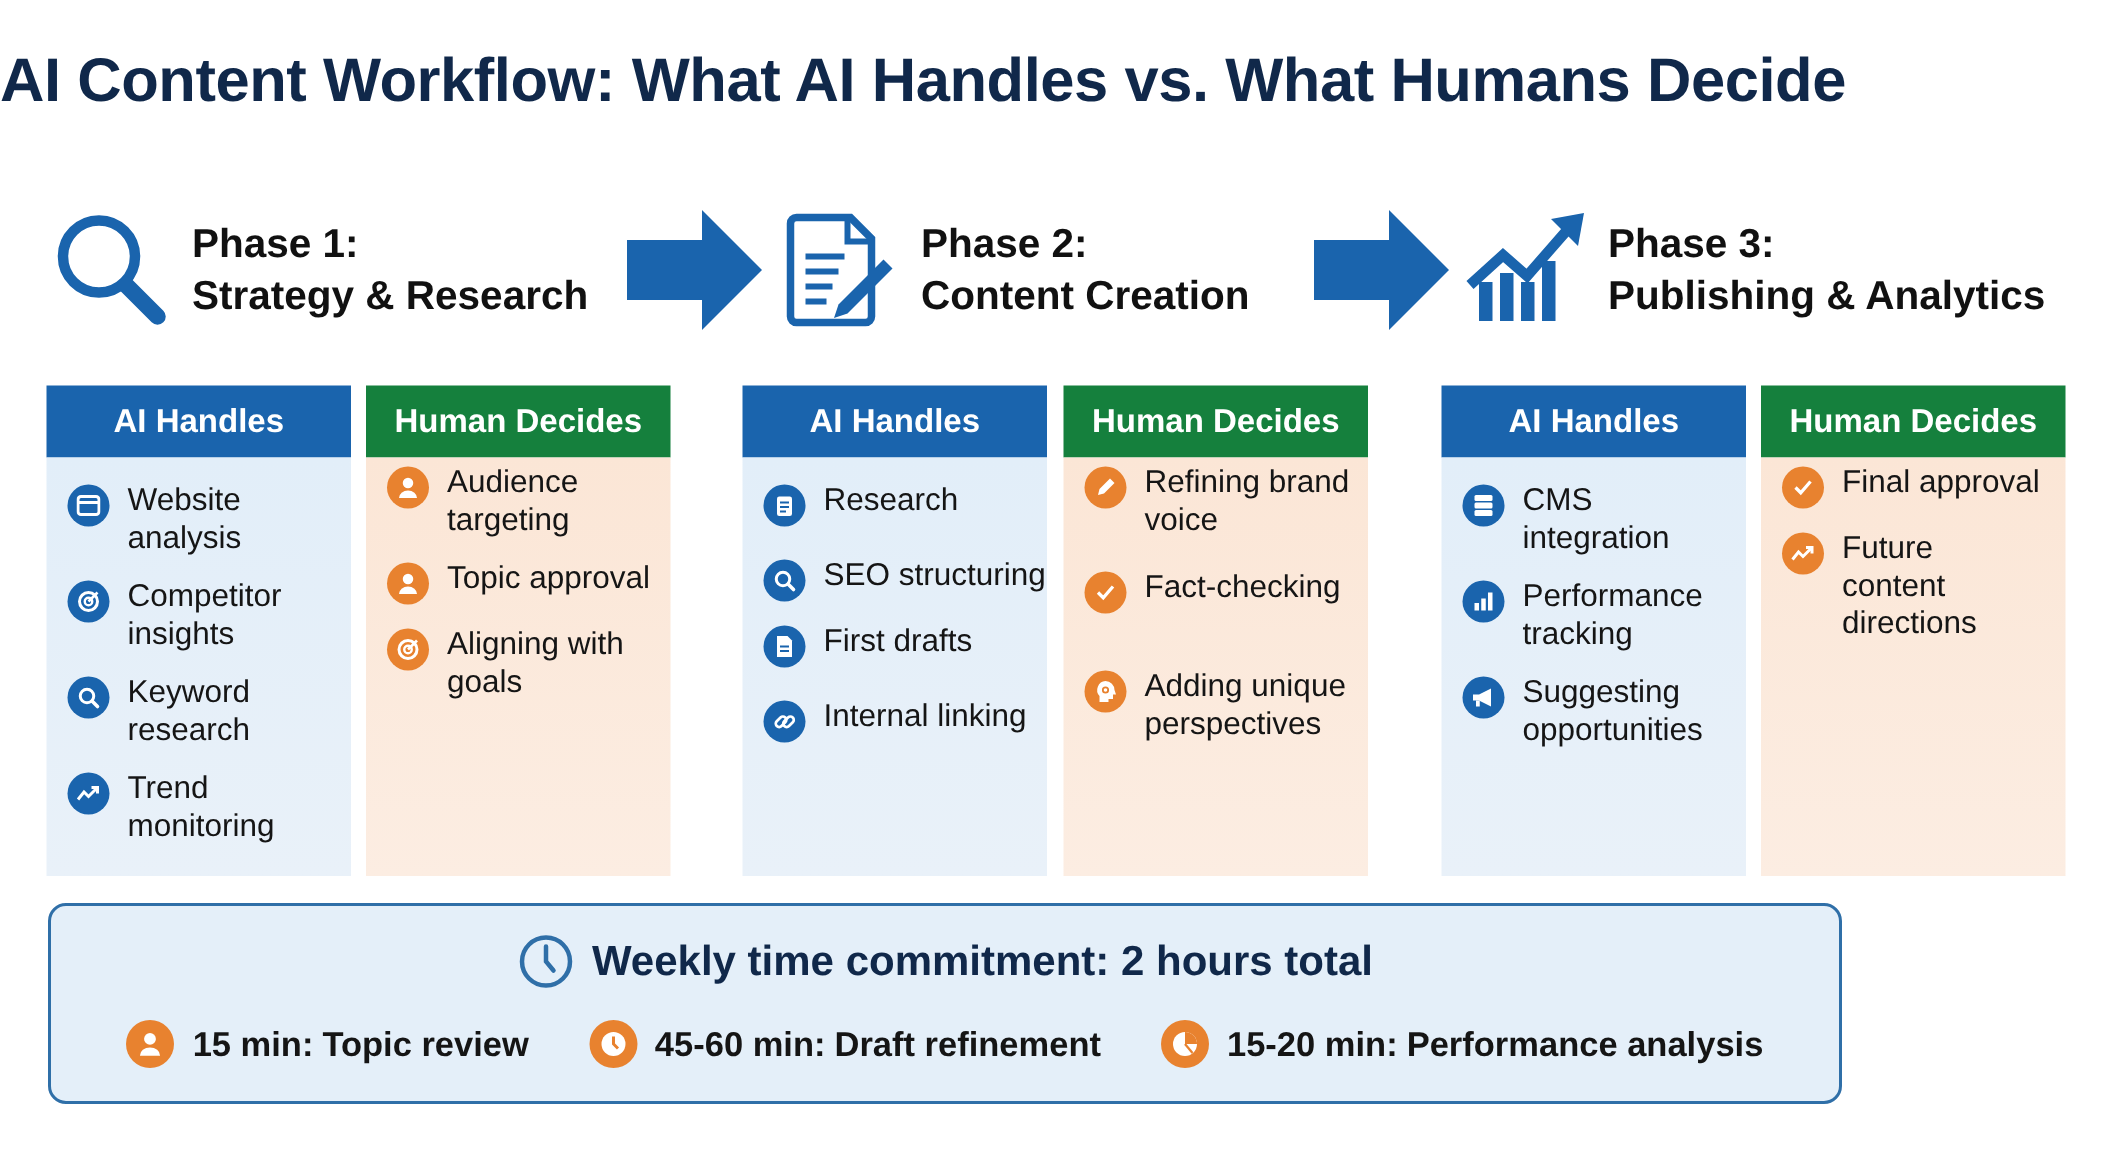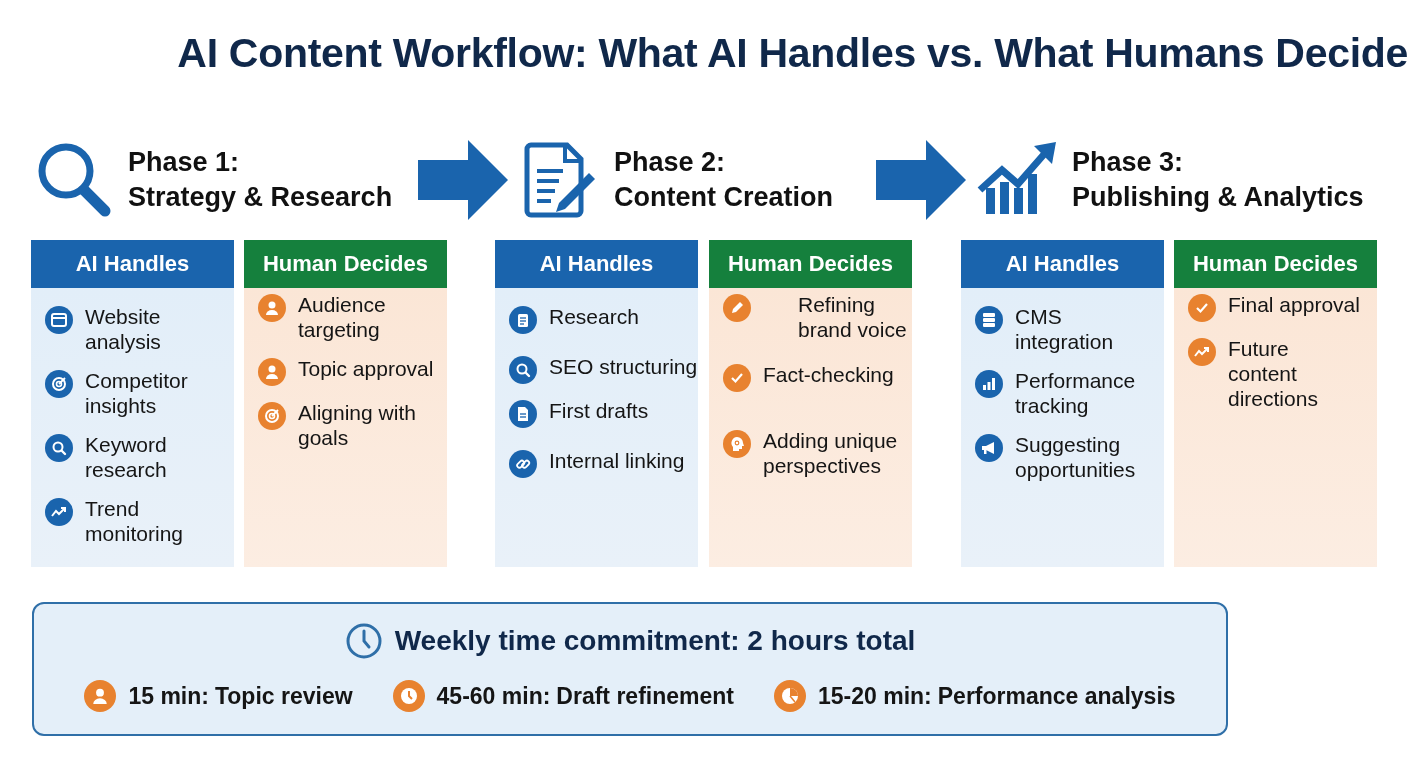--- a/index.html
+++ b/index.html
@@ -1,30 +1,30 @@
 <!DOCTYPE html>
 <html><head>
 <meta charset="utf-8">
 <style>
   * { box-sizing: border-box; margin: 0; padding: 0; }
   html, body { width: 1408px; height: 768px; background: #ffffff; overflow: hidden; }
   body { font-family: "Liberation Sans", "DejaVu Sans", sans-serif; color: #111; position: relative; }
 
   .title {
-    position: absolute; left: 0; top: 30px; width: 1408px; text-align: right;
+    position: absolute; left: 0; top: 30px; width: 1408px; text-align: left;
     font-size: 41px; font-weight: bold; color: #10284a; letter-spacing: -0.3px;
   }
 
   .phase-head { position: absolute; top: 135px; height: 90px; display: flex; align-items: center; }
   .phase-head .picon { width: 84px; height: 84px; display: flex; align-items: center; justify-content: center; }
   .phase-head .ptext { margin-left: 12px; font-size: 27px; font-weight: bold; color: #111; line-height: 35px; }
 
   .arrow { position: absolute; top: 140px; width: 92px; height: 80px; }
 
-  .col { position: absolute; top: 240px; height: 277px; width: 203px; }
+  .col { position: absolute; top: 257px; height: 277px; width: 203px; }
   .col .hdr {
     height: 48px; display: flex; align-items: center; justify-content: center;
     color: #fff; font-weight: bold; font-size: 22px;
   }
   .col.ai .hdr { background: #1a64ad; }
   .col.hu .hdr { background: #15803d; }
   .col.ai .body { background: linear-gradient(180deg, #e2eef9 0%, #e9f1f9 100%); height: 279px; padding-top: 16px; }
   .col.hu .body { background: linear-gradient(180deg, #fbe6d6 0%, #fcede2 100%); height: 279px; padding-top: 4px; }
 
   .item { display: flex; align-items: flex-start; padding-left: 14px; margin-bottom: 14px; }
@@ -232,21 +232,21 @@
           </svg>
         </span>
       <span class="lbl">Internal linking</span>
     </div>
   </div>
 </div>
 
 <div class="col hu" style="left:709px;">
   <div class="hdr">Human Decides</div>
   <div class="body">
-    <div class="item" style="margin-bottom:20px;gap:35px;">
+    <div class="item" style="margin-bottom:20px;">
       <span class="ic">
           <svg width="14" height="14" viewBox="0 0 14 14">
             <path d="M2 12 l1 -4 l7 -7 l3 3 l-7 7z" fill="#fff"></path>
           </svg>
         </span>
       <span class="lbl">Refining brand voice</span>
     </div>
     <div class="item" style="margin-bottom:36px;">
       <span class="ic">
           <svg width="14" height="12" viewBox="0 0 14 12">

